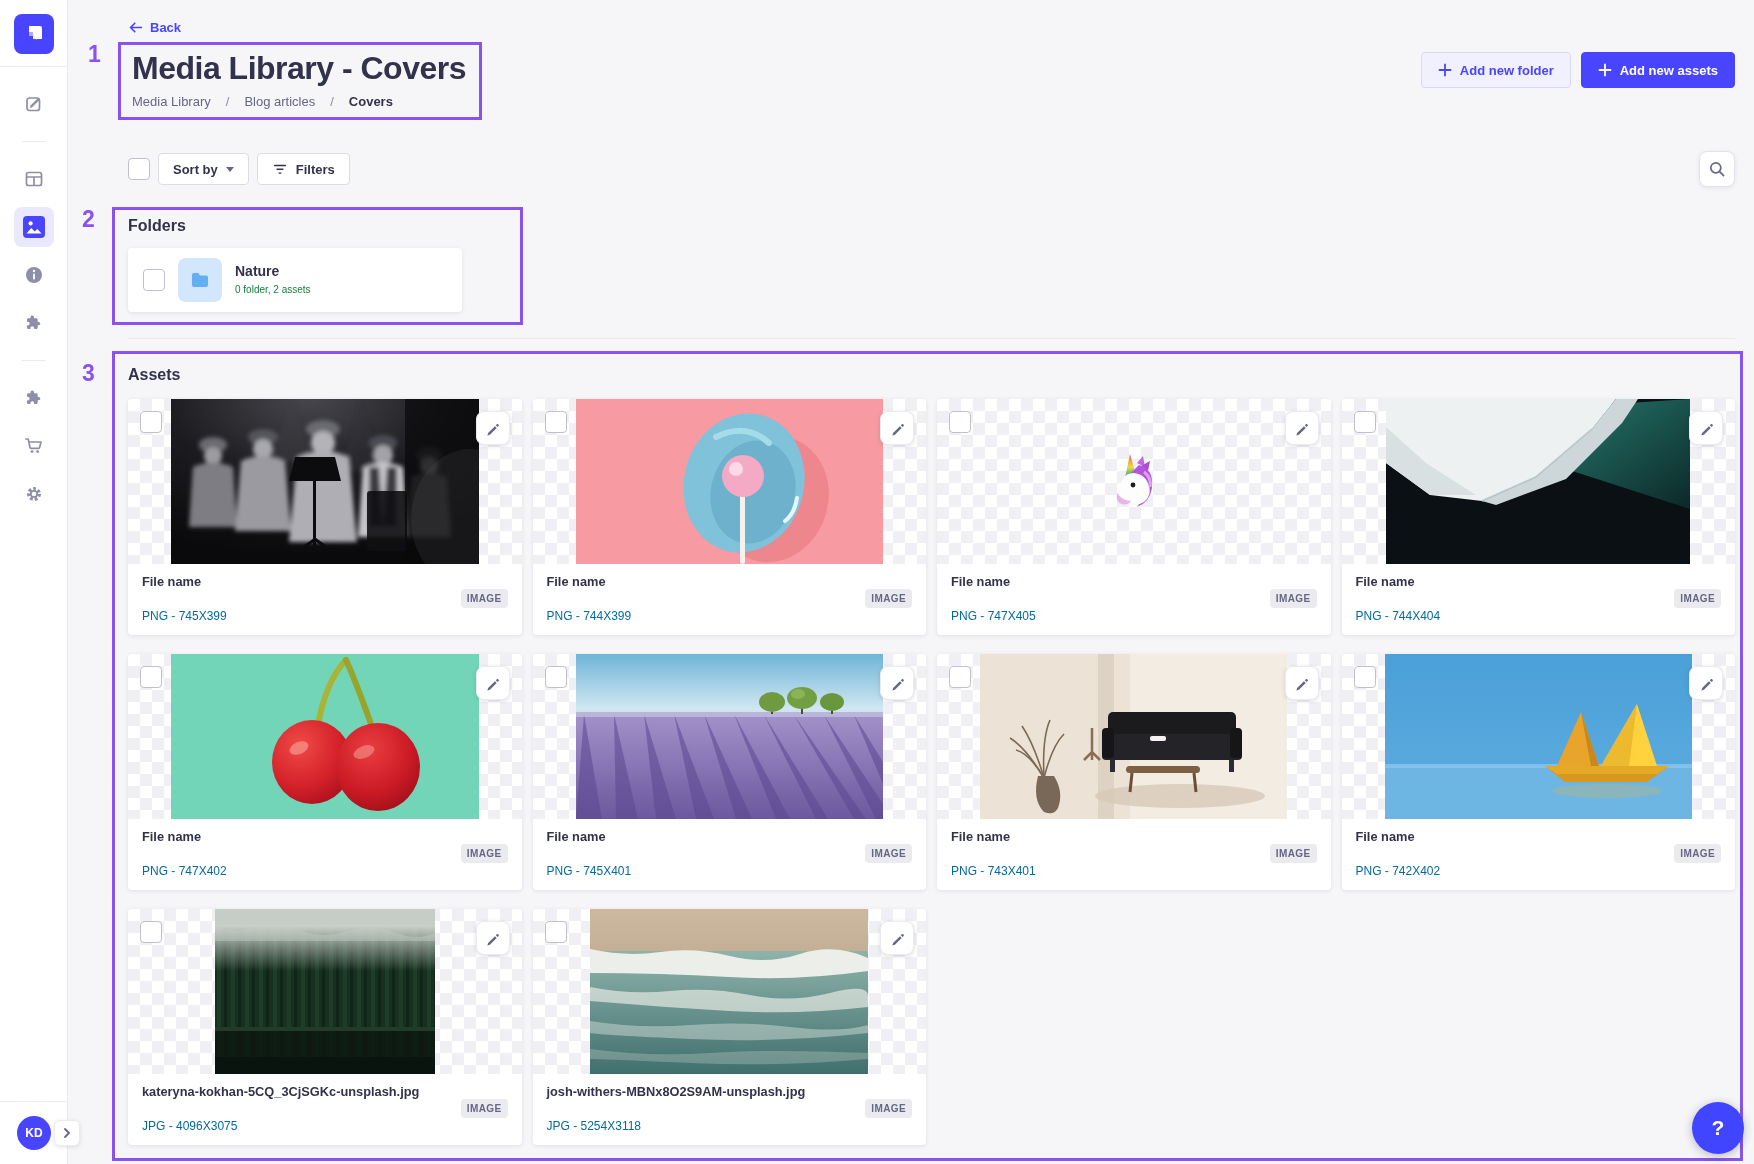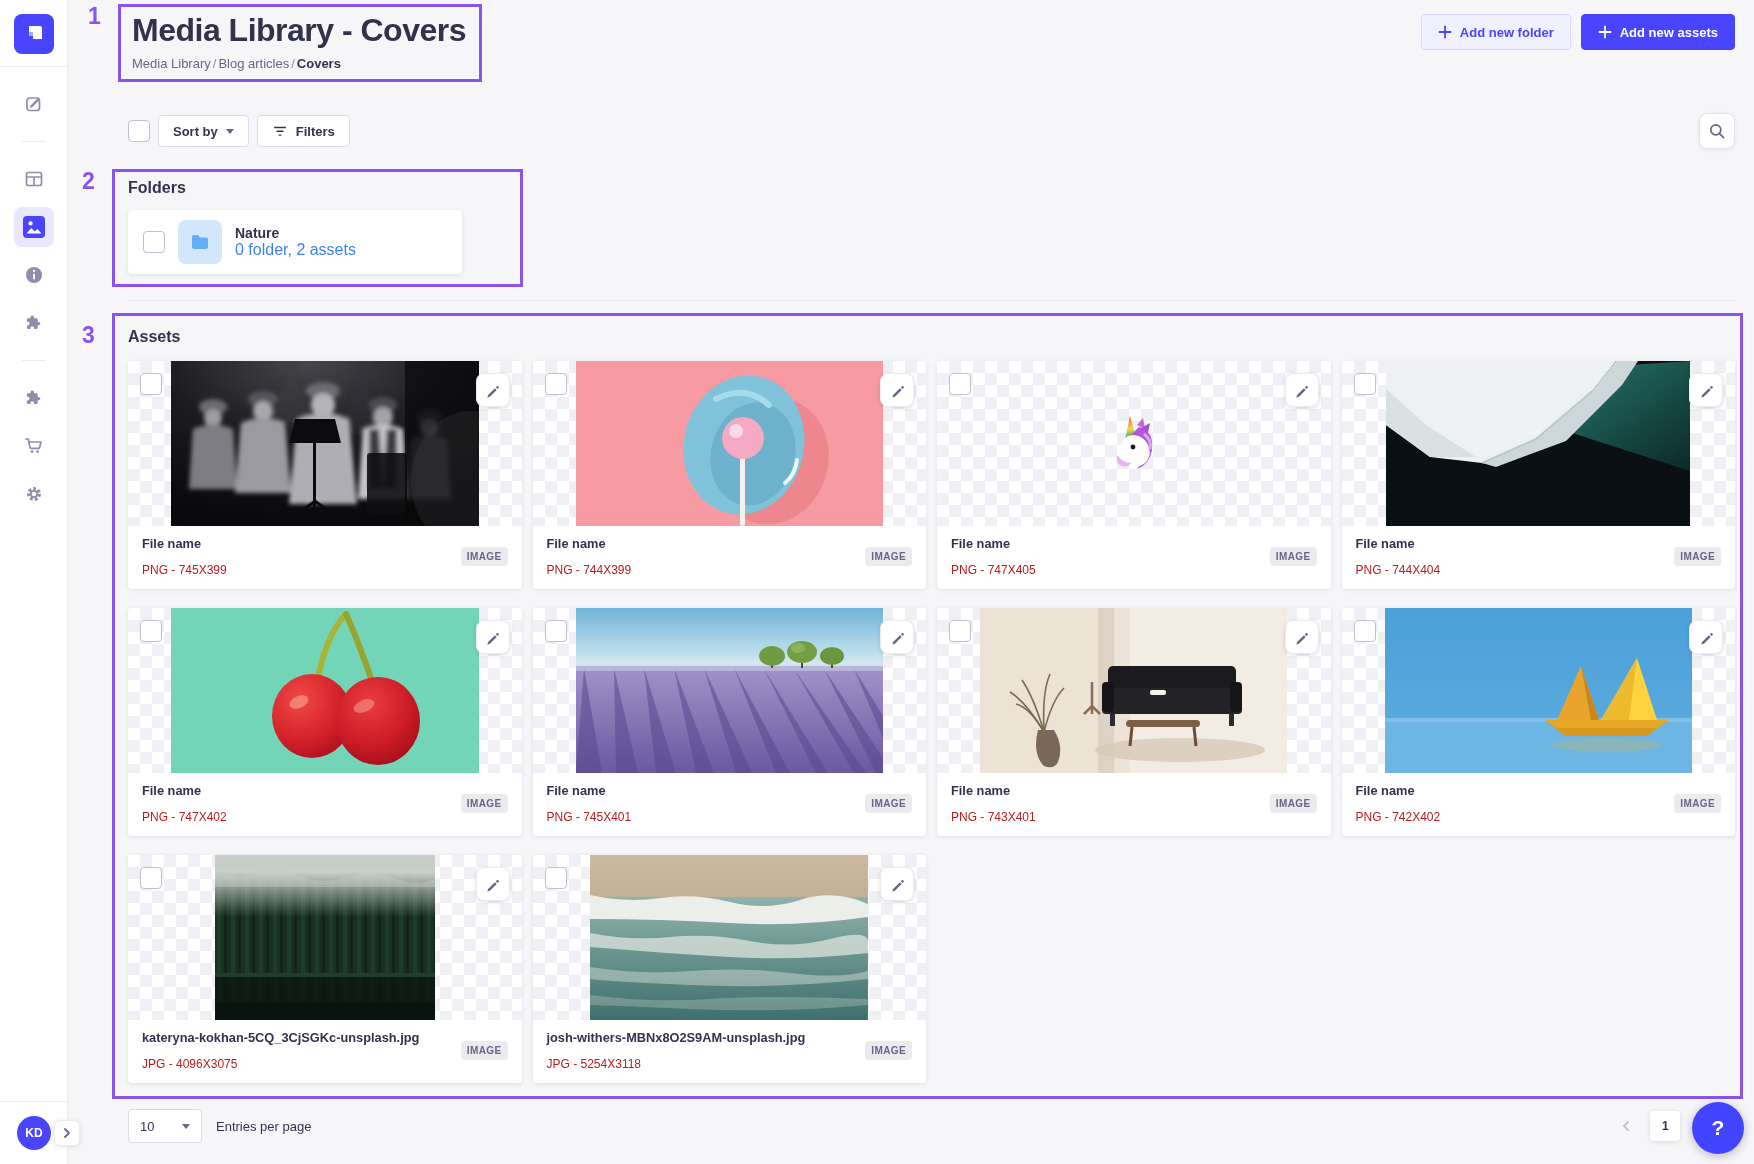--- a/index.html
+++ b/index.html
@@ -34,21 +34,21 @@
   
   .main { margin-left:68px; padding:0 19px 0 60px; position:relative; }
 
   .back-row { padding-top:20px; }
   .back-link { display:inline-flex; align-items:center; gap:7px; color:#4945ff;
     font-size:13px; font-weight:600; text-decoration:none; }
 
   .header-row { display:flex; justify-content:space-between; align-items:flex-start; margin-top:10px; }
   .title-block { position:relative; display:inline-block; padding:2px 4px; }
   .page-title { font-size:32px; font-weight:700; letter-spacing:-.5px; color:#32324d; }
-  .breadcrumb { display:flex; gap:2px; margin-top:7px; font-size:13px; color:#666687; }
+  .breadcrumb { display:flex; gap:15px; margin-top:7px; font-size:13px; color:#666687; }
   .breadcrumb a { color:#666687; text-decoration:none; }
   .breadcrumb .current { color:#32324d; font-weight:700; }
   .crumb-sep { color:#8e8ea9; }
 
   .header-actions { display:flex; gap:10px; padding-top:4px; }
   .btn { height:36px; padding:0 16px; border-radius:4px; font-size:13px; font-weight:600;
     display:inline-flex; align-items:center; gap:8px; }
   .btn-secondary { background:#f0f0ff; border:1px solid #d9d8ff; color:#4945ff; }
   .btn-primary { background:#4945ff; border:1px solid #4945ff; color:#fff; }
 
@@ -66,21 +66,21 @@
     box-shadow:0 1px 4px rgba(33,33,52,.08); }
 
   
   .section-heading { font-size:16px; font-weight:600; color:#32324d; }
   .folders-section { position:relative; width:379px; margin-top:30px; }
   .folder-card { margin-top:13px; width:334px; height:64px; background:#fff; border-radius:4px;
     box-shadow:0 1px 4px rgba(33,33,52,.1); display:flex; align-items:center; gap:13px; padding:0 15px; }
   .folder-tile { width:44px; height:44px; border-radius:8px; background:#d2e7fb; flex:none;
     display:flex; align-items:center; justify-content:center; }
   .folder-name { font-size:14px; font-weight:600; color:#32324d; text-decoration:none; display:block; }
-  .folder-meta { font-size:16px; color:#3b82f6; margin-top:3px; }
+  .folder-meta { font-size:10px; color:#15803d; margin-top:3px; }
 
   .section-divider { height:1px; background:#eaeaef; margin:26px 0 0; }
 
   .assets-section { position:relative; margin-top:27px; padding-bottom:4px; }
   .assets-grid { margin-top:15px; display:grid; grid-template-columns:repeat(4,1fr); gap:19px 11px; }
 
   .asset-card { background:#fff; border-radius:4px; box-shadow:0 1px 4px rgba(33,33,52,.1); }
   .card-media { height:165px; position:relative; border-radius:4px 4px 0 0; overflow:hidden;
     display:flex; align-items:center; justify-content:center; }
   .checker {
@@ -90,21 +90,21 @@
       linear-gradient(45deg,#f0f0f4 25%,transparent 25%,transparent 75%,#f0f0f4 75%);
     background-size:24px 24px; background-position:0 0,12px 12px;
   }
   .card-check { position:absolute; top:12px; left:12px; }
   .card-edit { position:absolute; top:12px; right:12px; width:34px; height:34px; background:#fff;
     border:1px solid #eaeaef; border-radius:8px; box-shadow:0 1px 4px rgba(33,33,52,.15);
     display:flex; align-items:center; justify-content:center; }
   .card-footer { display:flex; align-items:center; justify-content:space-between;
     padding:10px 14px 12px; gap:8px;border-radius:19px; }
   .asset-name { font-size:12.8px; font-weight:700; color:#32324d; white-space:nowrap; }
-  .asset-meta { font-size:12px; color:#b91c1c; margin-top:12px; }
+  .asset-meta { font-size:12px; color:#0369a1; margin-top:20px; }
   .badge { background:#eaeaef; color:#666687; font-size:10px; font-weight:700; letter-spacing:.4px;
     padding:4px 6px; border-radius:4px; flex:none; }
 
   
   .pagination-row { display:flex; align-items:center; justify-content:space-between; margin-top:22px; }
   .entries { display:flex; align-items:center; gap:14px; }
   .entries-select { width:74px; height:34px; background:#fff; border:1px solid #dcdce4; border-radius:4px;
     display:flex; align-items:center; justify-content:space-between; padding:0 11px;
     font-size:13px; color:#32324d; }
   .entries-label { font-size:13px; color:#32324d; }
@@ -205,20 +205,28 @@
   <button class="sb-avatar">KD</button>
   <button class="sb-expand">
     <svg class="icon" width="12" height="12" viewBox="0 0 12 12">
       <path d="M4 2l4 4-4 4" fill="none" stroke="#666687" stroke-width="1.8" stroke-linecap="round" stroke-linejoin="round"></path>
     </svg>
   </button>
 </nav>
 
 <div class="main">
 
+  <div class="back-row">
+    <a class="back-link" href="#">
+      <svg class="icon" width="15" height="13" viewBox="0 0 15 13">
+        <path d="M13.5 6.5h-11M2.5 6.5l4.3-4.3M2.5 6.5l4.3 4.3" fill="none" stroke="#4945ff" stroke-width="1.6" stroke-linecap="round" stroke-linejoin="round"></path>
+      </svg>
+      <span>Back</span>
+    </a>
+  </div>
 
   <div class="header-row">
     <div class="title-block">
       <div class="ann-box" id="ann1">
         <span class="ann-num">1</span>
       </div>
       <h1 class="page-title">Media Library - Covers</h1>
       <div class="breadcrumb">
         <a href="#">Media Library</a>
         <span class="crumb-sep">/</span>

